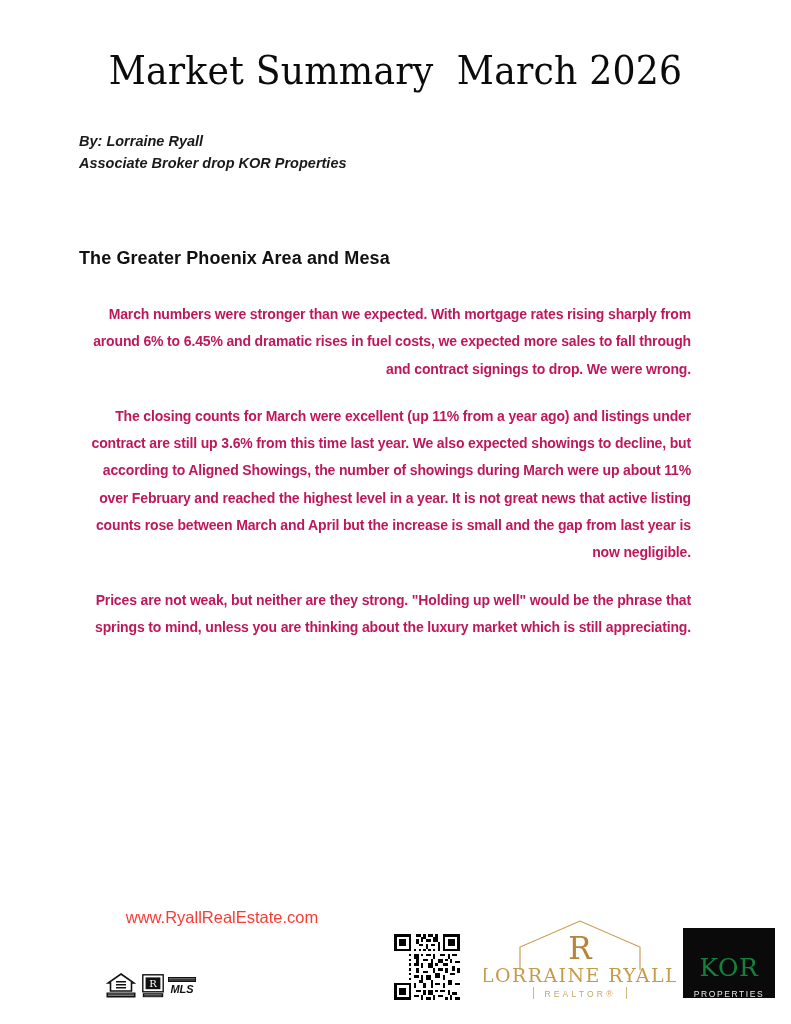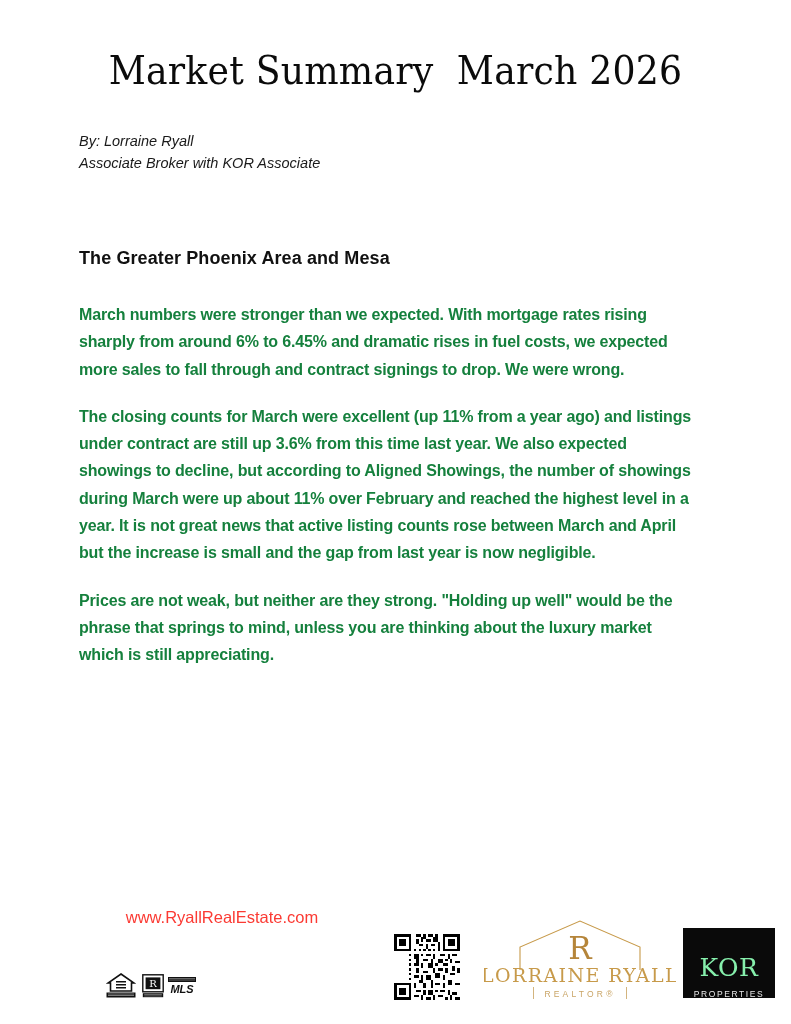--- a/index.html
+++ b/index.html
@@ -42,21 +42,21 @@
 
   
   .byline {
     position: absolute;
     left: 79px;
     top: 131px;
     font-style: italic;
     font-size: 14.5px;
     line-height: 21.5px;
     color: #1a1a1a;
-    font-weight: 400;
+    font-weight: 700;
   }
   .byline div { white-space: pre; }
 
   
   .section-heading {
     position: absolute;
     left: 79px;
     top: 248px;
     width: 610px;
     text-align: left;
@@ -67,27 +67,27 @@
   }
 
   
   .body-copy {
     position: absolute;
     left: 79px;
     top: 301px;
     width: 612px;
   }
   .para {
-    font-size: 16px;
+    font-size: 14px;
     line-height: 27.3px;
     font-weight: bold;
-    color: #15803d;
+    color: #be185d;
     letter-spacing: -0.15px;
     margin: 0 0 20px 0;
-    text-align: left;
+    text-align: right;
   }
   .para:last-child { margin-bottom: 0; margin-top: 9px; }
 
   
   .footer-promo {
     position: absolute;
     left: 62px;
     top: 906px;
     width: 320px;
     text-align: center;
@@ -140,21 +140,21 @@
     width: 92px;
     height: 70px;
     background: #0a0a0a;
     display: flex;
     flex-direction: column;
     align-items: center;
     justify-content: center;
   }
   .kor-word {
     font-family: "DejaVu Serif", "Liberation Serif", serif;
-    color: #86efac;
+    color: #15803d;
     font-size: 25px;
     line-height: 26px;
     letter-spacing: 0.5px;
     font-weight: 400;
     margin-top: 28px;
   }
   .kor-rule {
     width: 60px;
     height: 2px;
     background: #cc1f1f;
@@ -169,21 +169,21 @@
 </style>
 </head>
 <body>
 
 <div class="page">
 
   <div class="doc-title">Market Summary  March 2026</div>
 
   <div class="byline">
     <div>By: Lorraine Ryall</div>
-    <div>Associate Broker with KOR Associate</div>
+    <div>Associate Broker drop KOR Properties</div>
   </div>
 
   <div class="section-heading">The Greater Phoenix Area and Mesa</div>
 
   <div class="body-copy">
     <p class="para">March numbers were stronger than we expected. With mortgage rates rising sharply from around 6% to 6.45% and dramatic rises in fuel costs, we expected more sales to fall through and contract signings to drop. We were wrong.</p>
     <p class="para">The closing counts for March were excellent (up 11% from a year ago) and listings under contract are still up 3.6% from this time last year. We also expected showings to decline, but according to Aligned Showings, the number of showings during March were up about 11% over February and reached the highest level in a year. It is not great news that active listing counts rose between March and April but the increase is small and the gap from last year is now negligible.</p>
     <p class="para">Prices are not weak, but neither are they strong. "Holding up well" would be the phrase that springs to mind, unless you are thinking about the luxury market which is still appreciating.</p>
   </div>
 

